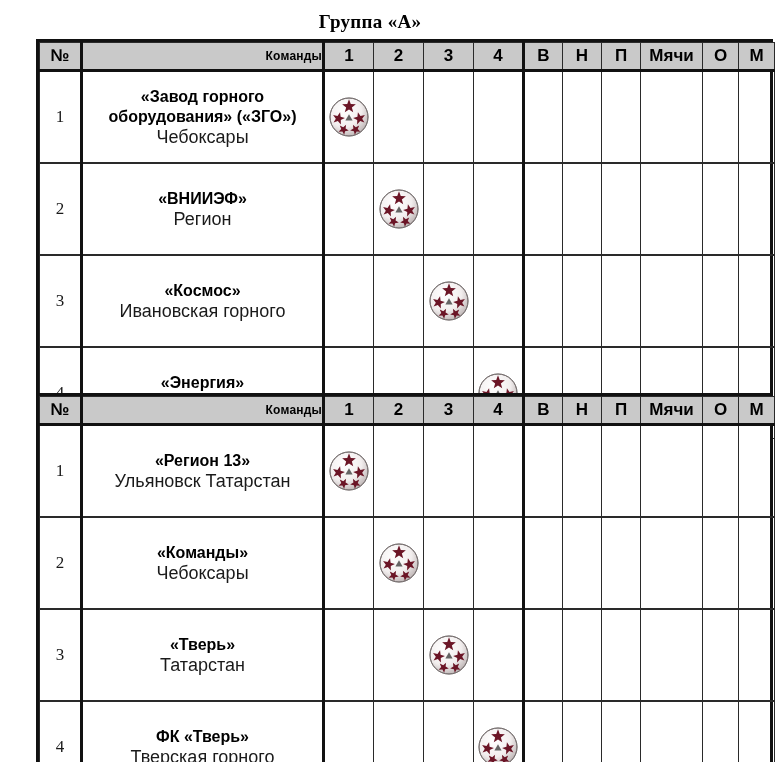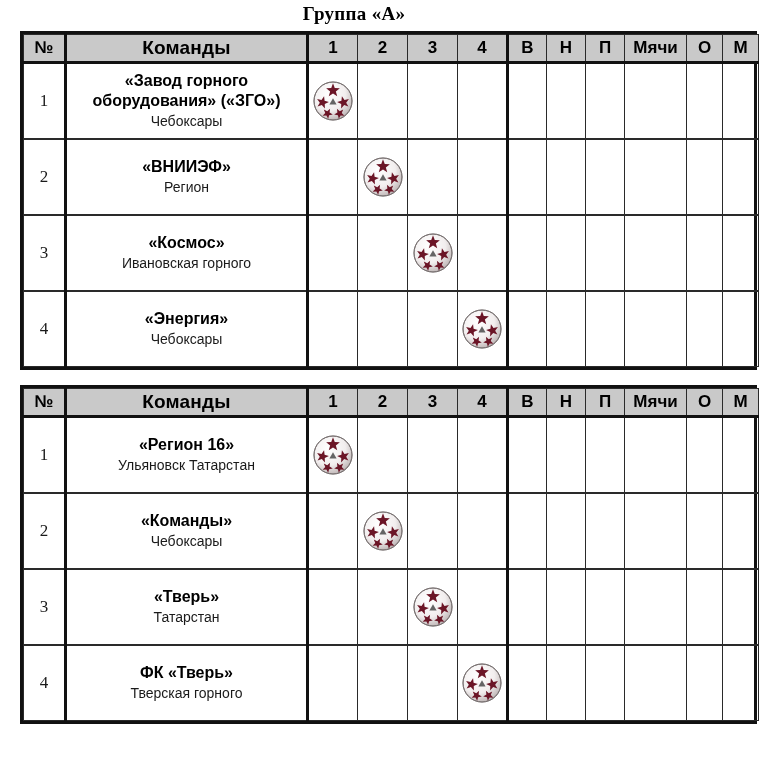--- a/index.html
+++ b/index.html
@@ -16,22 +16,23 @@
   }
 
   .page {
     position: relative;
     width: 777px;
     height: 762px;
   }
 
   .group-block {
     position: absolute;
-    left: 0;
+    left: 16px;
     width: 708px;
+    margin-top: 8px;
   }
   .group-block.group-a { top: 0; }
   .group-block.group-b { top: 385px; }
 
   .group-title {
     text-align: center;
     font-family: "Liberation Serif", "DejaVu Serif", serif;
     font-weight: bold;
     font-size: 19px;
     line-height: 24px;
@@ -71,58 +72,59 @@
     font-family: "Liberation Sans", sans-serif;
     border-bottom: 3px solid #111111;
     color: #000;
     line-height: 20px;
   }
   table.standings thead th.col-num {
     border-right: 3px solid #111111;
   }
   table.standings thead th.col-team {
     border-right: 3px solid #111111;
-    font-size: 19px;
+    font-size: 12px;
     letter-spacing: 0.2px;
+    text-align: right;
   }
   table.standings thead th.col-opp-last {
     border-right: 3px solid #111111;
   }
 
   
   table.standings tbody td {
     height: 74px;
   }
   table.standings tbody tr td.col-num {
     width: 42px;
     font-size: 17px;
     font-family: "Liberation Serif", "DejaVu Serif", serif;
     border-right: 3px solid #111111;
     color: #1a1a1a;
   }
   table.standings tbody tr td.col-team {
     border-right: 3px solid #111111;
-    padding: 0 6px;
+    padding: 8px 6px;
     line-height: 20px;
   }
   table.standings tbody tr td.col-opp-last {
     border-right: 3px solid #111111;
   }
   table.standings tbody tr:not(:last-child) td {
     border-bottom: 2px solid #2a2a2a;
   }
 
   .team-name {
     font-size: 16px;
     font-weight: bold;
     display: block;
     color: #000;
   }
   .team-city {
-    font-size: 14px;
+    font-size: 18px;
     font-weight: normal;
     display: block;
     color: #1a1a1a;
   }
 
   
   col.w-num   { width: 42px; }
   col.w-team  { width: 242px; }
   col.w-opp   { width: 50px; }
   col.w-vnp   { width: 39px; }
@@ -353,21 +355,21 @@
               <th>П</th>
               <th>Мячи</th>
               <th>О</th>
               <th>М</th>
             </tr>
           </thead>
           <tbody>
             <tr>
               <td class="col-num">1</td>
               <td class="col-team">
-                <span class="team-name">«Регион 16»</span>
+                <span class="team-name">«Регион 13»</span>
                 <span class="team-city">Ульяновск Татарстан</span>
               </td>
               <td class="ball-cell">
                 <svg class="ball" viewBox="0 0 40 40" xmlns="http://www.w3.org/2000/svg">
                   <defs>
                     <radialGradient id="bg" cx="38%" cy="32%" r="72%">
                       <stop offset="0%" stop-color="#ffffff"></stop>
                       <stop offset="62%" stop-color="#f2eeee"></stop>
                       <stop offset="100%" stop-color="#bdb4b4"></stop>
                     </radialGradient>

